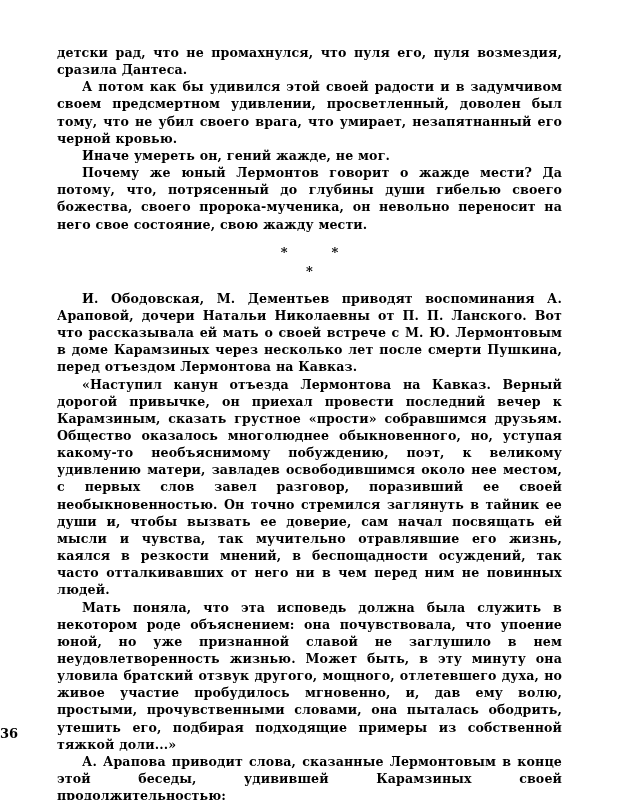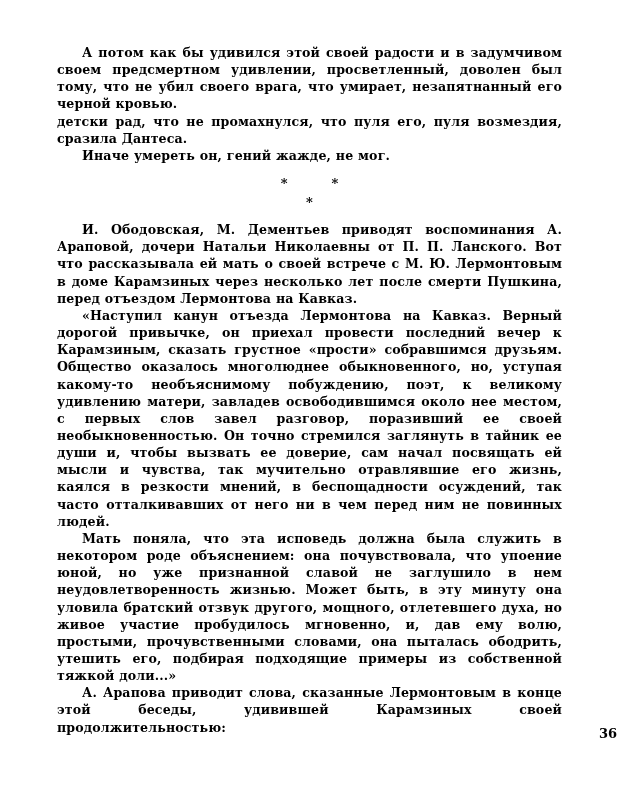--- a/index.html
+++ b/index.html
@@ -78,39 +78,40 @@
   }
   .separator .ast {
     display: block;
   }
 
   .page-number {
     position: absolute;
     left: 0;
     right: 0;
     top: 726px;
-    text-align: right;
+    text-align: left;
     font-size: 13px;
     font-weight: 700;
     font-family: "DejaVu Serif", "Liberation Serif", serif;
   }
 </style>
 </head>
 <body>
 
 <div class="page">
 
   <div class="text-column">
 
+    <p class="para cont">детски рад, что не промахнулся, что пуля его, пуля возмездия, сразила Дантеса.</p>
+
     <p class="para">А потом как бы удивился этой своей радости и в задумчивом своем предсмертном удивлении, просветленный, доволен был тому, что не убил своего врага, что умирает, незапятнанный его черной кровью.</p>
-
-    <p class="para cont">детски рад, что не промахнулся, что пуля его, пуля возмездия, сразила Дантеса.</p>
 
     <p class="para">Иначе умереть он, гений жажде, не мог.</p>
 
+    <p class="para"><span>Почему же юный Лермонтов говорит о жажде мести? Да потому, что, потрясенный до глубины души гибелью своего божества, своего пророка-мученика, он невольно переносит на него свое состояние, </span><b class="heavy">свою</b><span> жажду мести.</span></p>
 
     <div class="separator">
       <div class="row-top">
         <span class="ast">*</span>
         <span class="ast">*</span>
       </div>
       <div class="row-bottom">
         <span class="ast">*</span>
       </div>
     </div>

